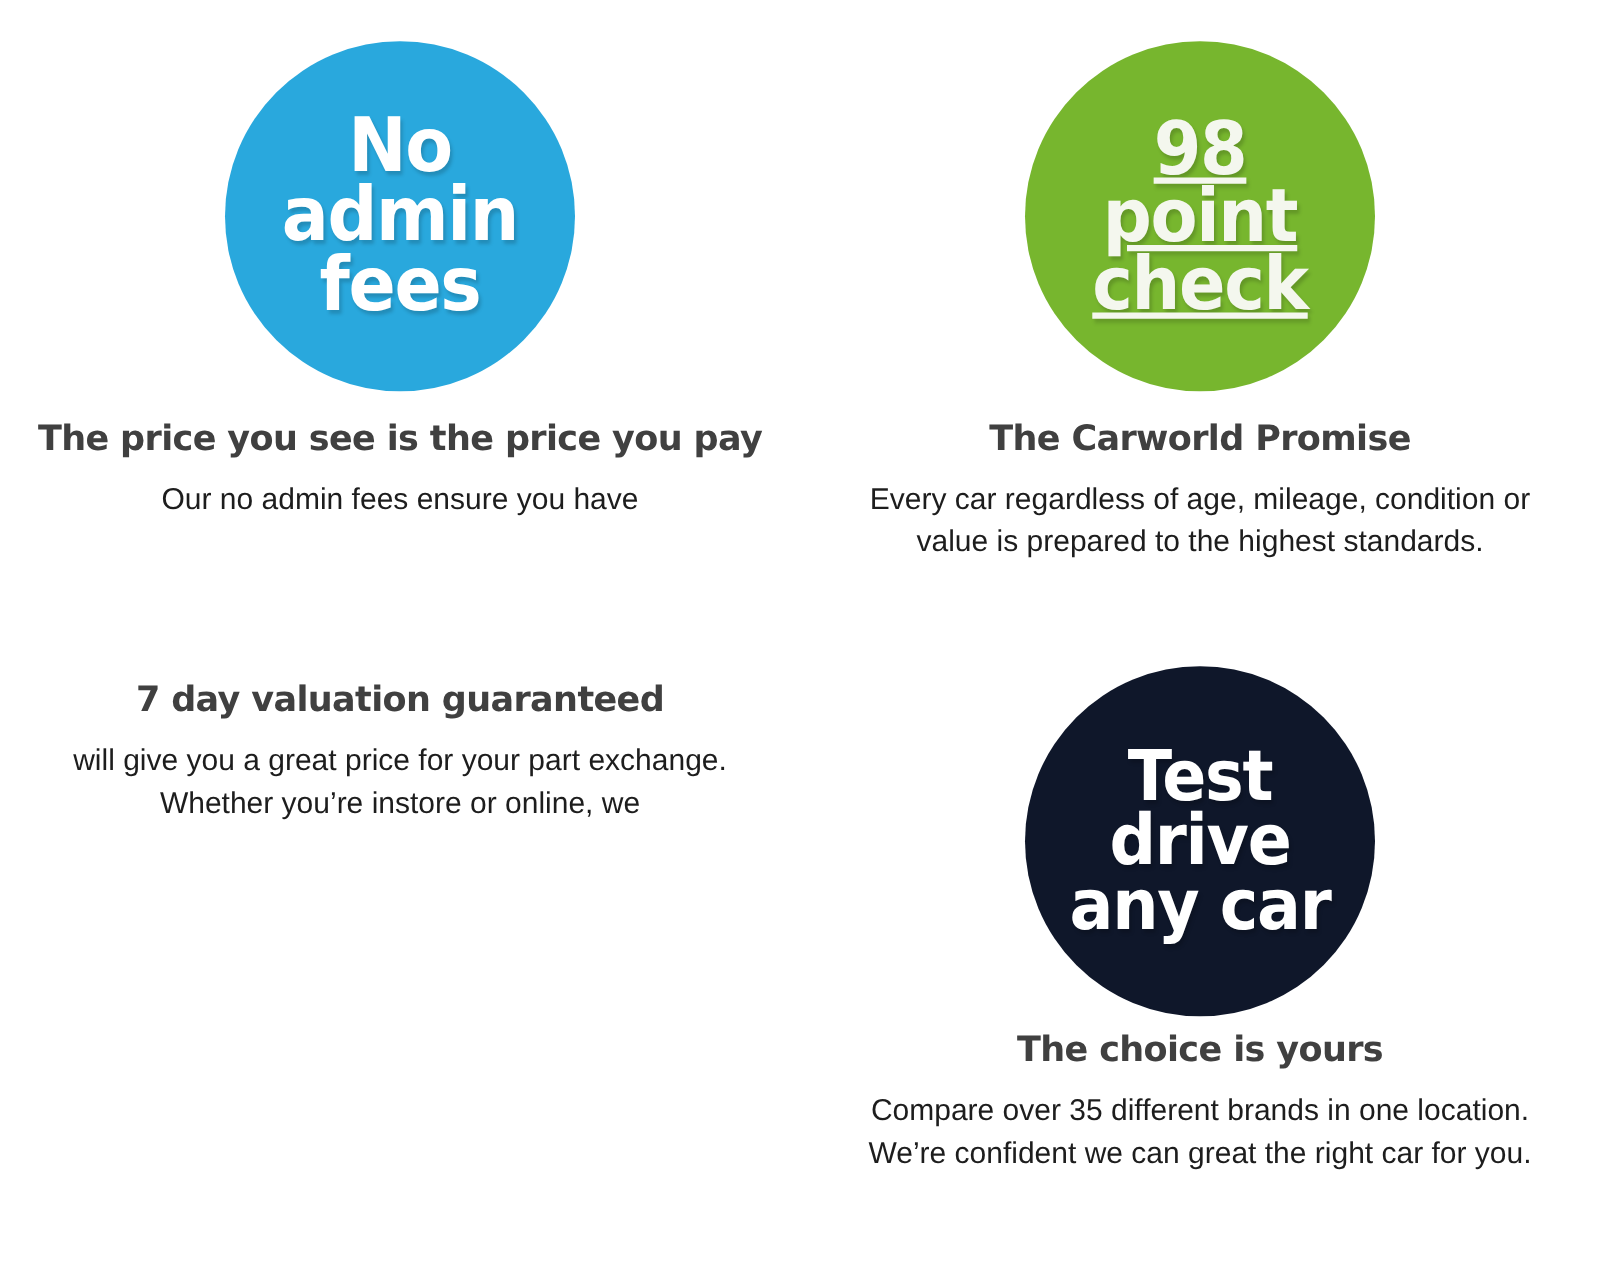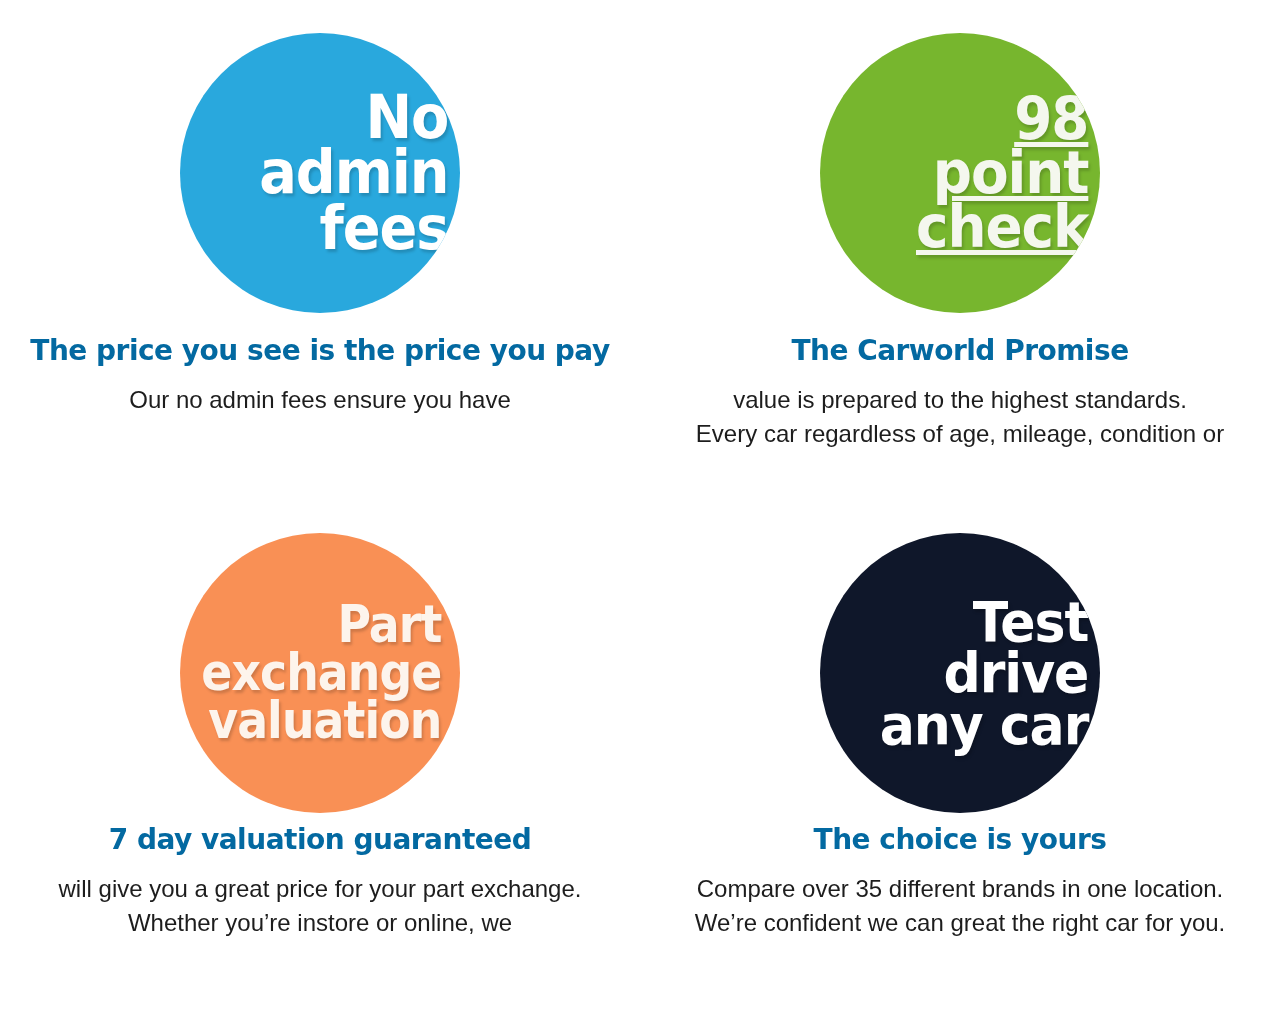--- a/index.html
+++ b/index.html
@@ -46,21 +46,21 @@
     flex-direction: column;
     align-items: center;
     justify-content: center;
     flex: 0 0 auto;
     position: relative;
     overflow: hidden;
   }
 
   .badge-lines {
     width: 100%;
-    text-align: right;
+    text-align: center;
     color: #ffffff;
     font-family: "DejaVu Sans", sans-serif;
     font-weight: bold;
     letter-spacing: -0.02em;
     text-shadow: 2px 3px 3px rgba(0,0,0,0.17);
     line-height: 0.92;
     padding: 0 2px;
     box-sizing: border-box;
   }
 
@@ -79,21 +79,21 @@
 
   .badge-part-px  .badge-line { transform: scaleX(0.88); }
 
   
   .feature-heading {
     margin: 0;
     font-family: "DejaVu Sans", sans-serif;
     font-size: 28px;
     font-weight: bold;
     letter-spacing: -0.018em;
-    color: #0369a1;
+    color: #404040;
     text-align: center;
     line-height: 1.1;
     white-space: nowrap;
   }
 
   .row-top    .feature-heading { margin-top: 23px; }
   .row-bottom .feature-heading { margin-top: 12px; }
 
   .feature-body {
     margin: 10px;
@@ -129,33 +129,26 @@
   <div class="feature-card row-top">
     <div class="badge badge-98-point" style="background: rgb(119, 182, 46);">
       <div class="badge-lines" style="color: rgb(244, 247, 238); text-decoration: underline;">
         <span class="badge-line">98</span>
         <span class="badge-line">point</span>
         <span class="badge-line">check</span>
       </div>
     </div>
     <h2 class="feature-heading">The Carworld Promise</h2>
     <p class="feature-body">
+      <span class="body-line">Every car regardless of age, mileage, condition or</span>
       <span class="body-line">value is prepared to the highest standards.</span>
-      <span class="body-line">Every car regardless of age, mileage, condition or</span>
     </p>
   </div>
 
   <div class="feature-card row-bottom">
-    <div class="badge badge-part-px" style="background: rgb(249, 144, 85);">
-      <div class="badge-lines" style="color: rgb(253, 244, 236);">
-        <span class="badge-line">Part</span>
-        <span class="badge-line">exchange</span>
-        <span class="badge-line">valuation</span>
-      </div>
-    </div>
     <h2 class="feature-heading">7 day valuation guaranteed</h2>
     <p class="feature-body">
       <span class="body-line">will give you a great price for your part exchange.</span>
       <span class="body-line">Whether you’re instore or online, we</span>
     </p>
   </div>
 
   <div class="feature-card row-bottom">
     <div class="badge badge-test-drive" style="background: #0f172a;">
       <div class="badge-lines" style="color: rgb(255, 255, 255);">

